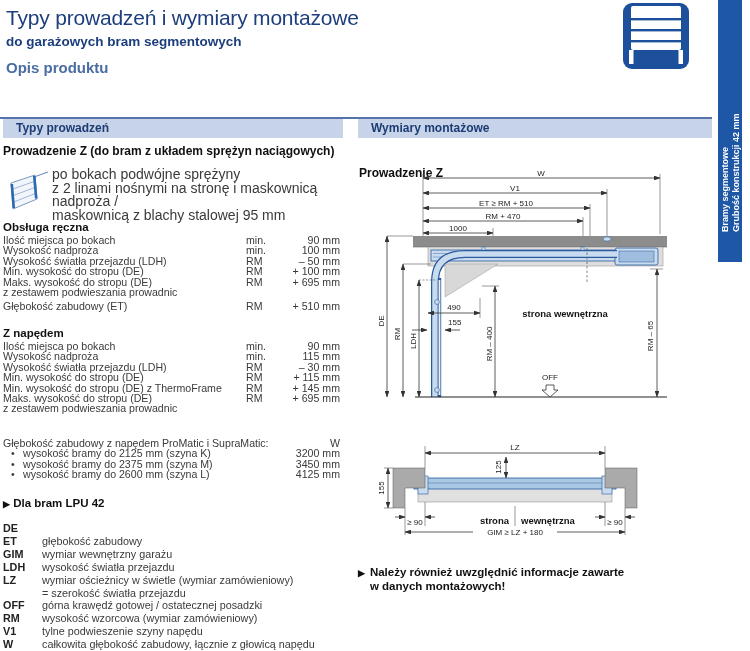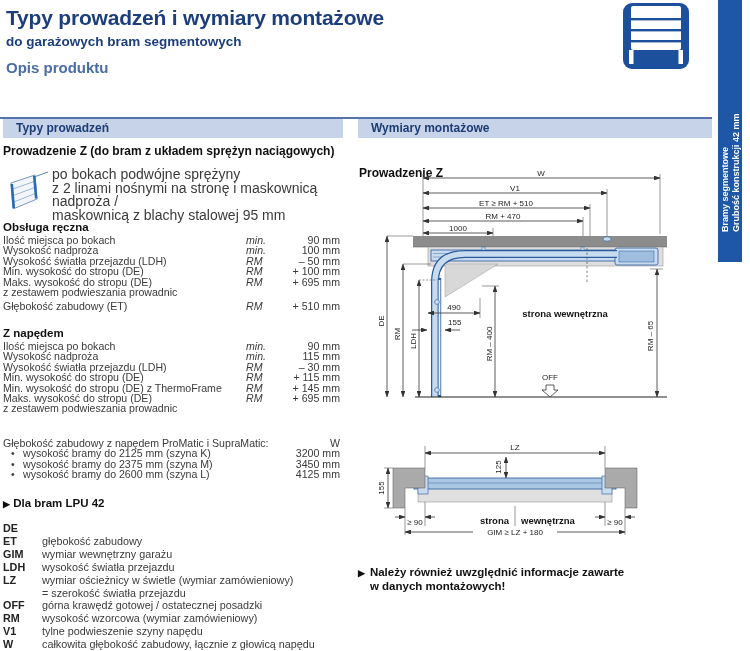--- a/index.html
+++ b/index.html
@@ -1,20 +1,20 @@
 <!DOCTYPE html>
 <html><head>
 <meta charset="utf-8">
 <style>
   html,body{margin:0;padding:0;background:#fff;}
   .page{position:relative;width:750px;height:651px;background:#fff;overflow:hidden;
         font-family:"Liberation Sans",sans-serif;color:#2e2e2e;}
   .abs{position:absolute;}
   
-  .title{left:6px;top:6px;font-size:21px;font-weight:bold;color:#1d3e7d;letter-spacing:-0.2px;}
+  .title{left:6px;top:6px;font-size:21px;font-weight:normal;color:#1d3e7d;letter-spacing:-0.2px;}
   .subtitle{left:6px;top:34px;font-size:13.5px;font-weight:bold;color:#1d3e7d;}
   .opis{left:6px;top:59px;font-size:15px;font-weight:bold;color:#4a6da3;}
   .door-icon{left:622px;top:2px;}
   
   .side-tab{left:718px;top:0;width:24px;height:262px;background:#1d57a5;}
   .side-tab-text{position:absolute;left:2px;top:262px;width:262px;height:24px;
      transform:rotate(-90deg);transform-origin:0 0;color:#fff;font-size:9px;font-weight:bold;
      line-height:11px;padding-left:30px;box-sizing:border-box;white-space:nowrap;}
   
   .section-rule{left:0;top:117px;width:712px;height:2px;background:#5572aa;}
@@ -23,21 +23,21 @@
   .bar-left{left:3px;width:340px;}
   .bar-right{left:358px;width:354px;}
   .col-sub{top:144px;font-size:12px;font-weight:bold;color:#101010;}
   
   .intro-icon{left:5px;top:169px;}
   .intro-text{left:52px;top:168px;font-size:14px;color:#3a3a3a;line-height:13.5px;width:290px;}
   .blk{left:3px;width:337px;font-size:10.6px;line-height:10.4px;color:#3a3a3a;}
   .blk-title{left:3px;font-size:11.5px;font-weight:bold;color:#101010;}
   .trow{display:flex;}
   .tlabel{flex:1;}
-  .tref{width:36px;font-style:italic;}
+  .tref{width:36px;}
   .tval{width:58px;text-align:right;}
   .tgap{height:4px;}
   .bullet{width:12px;padding-left:8px;}
   .lpu{left:3px;top:497px;font-size:11.5px;font-weight:bold;color:#101010;text-align:center;}
   .legend{left:3px;top:522px;width:340px;font-size:10.8px;line-height:12.9px;color:#3a3a3a;}
   .lrow{display:flex;}
   .lterm{width:39px;font-weight:bold;color:#222;}
   .ltext{flex:1;}
   .lcont{margin-left:39px;}
   

